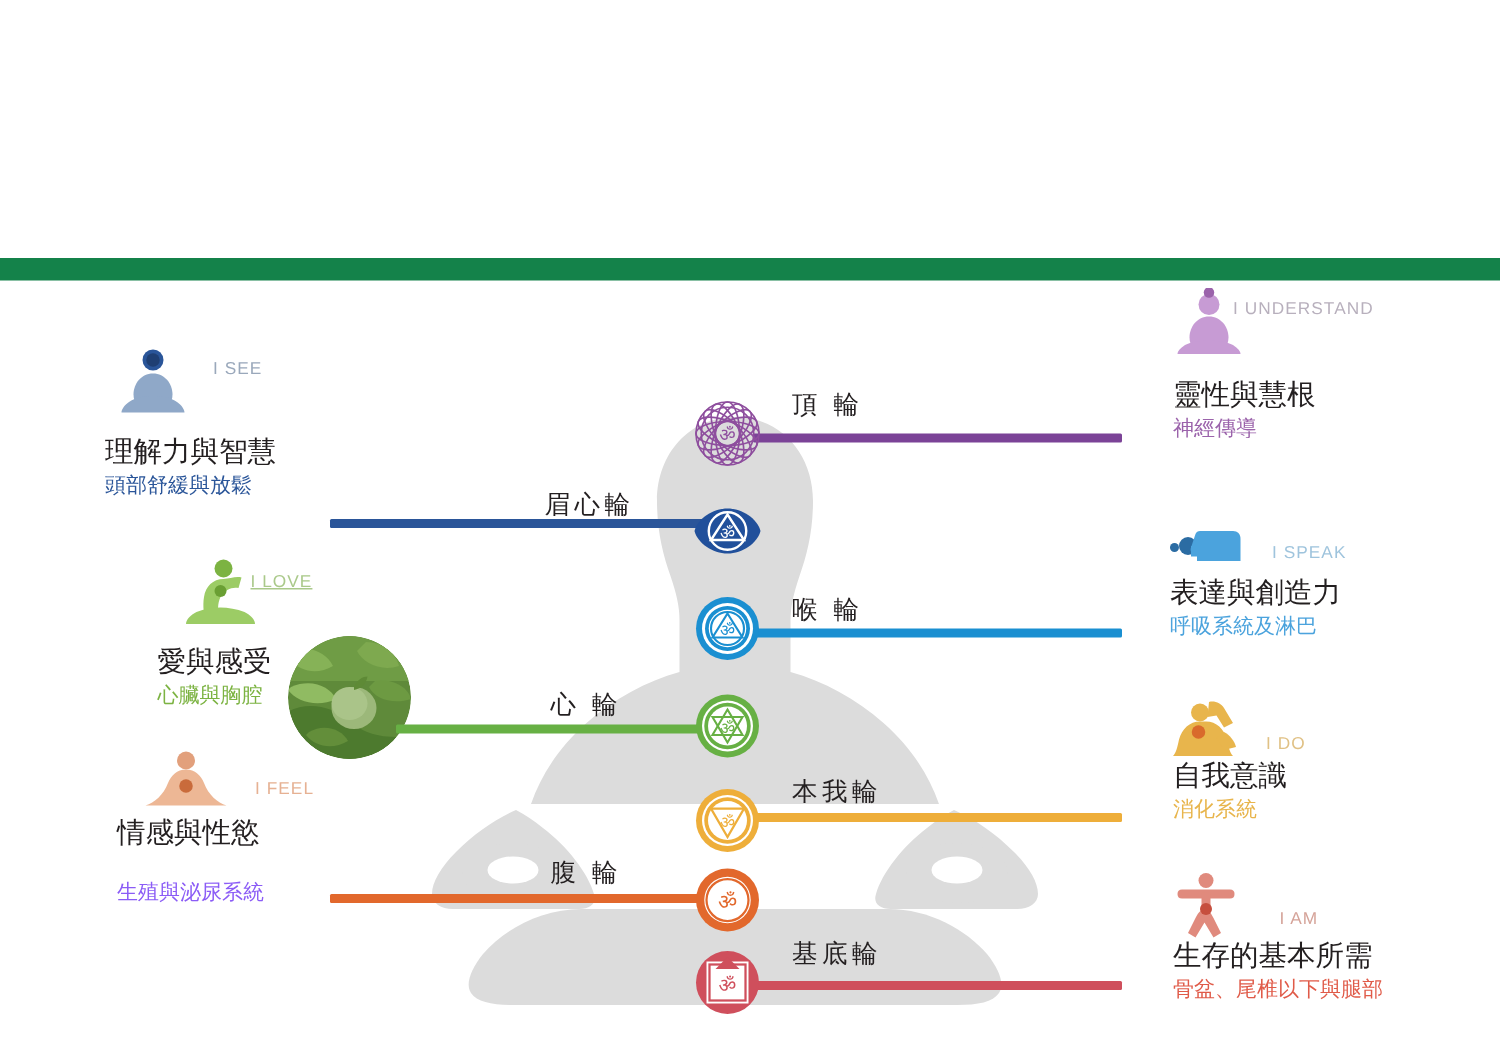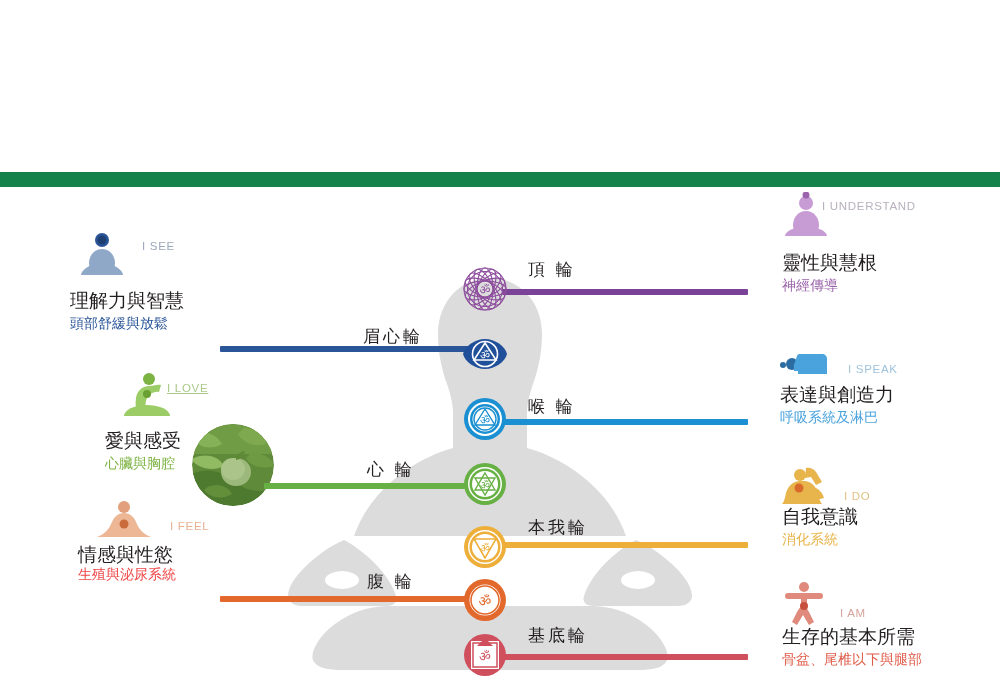--- a/index.html
+++ b/index.html
@@ -262,21 +262,21 @@
   <div class="side" style="left:70px;top:498px;">
     <div class="icon" style="left:26px;top:0;">
       <svg viewBox="0 0 56 46" width="56" height="46">
         <circle cx="28" cy="9" r="6" fill="#e2a07c"></circle>
         <path d="M28 15c-6 0-10 4-12 9-3 8-9 13-15 15h54c-6-2-12-7-15-15-2-5-6-9-12-9z" fill="#edb795"></path>
         <circle cx="28" cy="26" r="4.5" fill="#c96b3b"></circle>
       </svg>
     </div>
     <div class="mantra" style="left:100px;top:22px;color:#e6b193;">I FEEL</div>
     <div class="main" style="left:8px;top:44px;">情感與性慾</div>
-    <div class="sub" style="left:8px;top:68px;color:#ef4444;">生殖與泌尿系統</div>
+    <div class="sub" style="left:8px;top:88px;color:#8b5cf6;">生殖與泌尿系統</div>
   </div>
 
   <div class="side" style="left:782px;top:192px;">
     <div class="icon" style="left:0;top:0;">
       <svg viewBox="0 0 56 46" width="56" height="46">
         <circle cx="24" cy="11" r="7" fill="#c79bd4"></circle>
         <circle cx="24" cy="3" r="3.5" fill="#9b63ab"></circle>
         <path d="M24 19c-8 0-13 7-13 14 0 3 1 5 2 7h22c1-2 2-4 2-7 0-7-5-14-13-14z" fill="#c79bd4"></path>
         <path d="M8 38c-3 2-5 4-5 6h42c0-2-2-4-5-6-4-2-10-3-16-3s-12 1-16 3z" fill="#c79bd4"></path>
       </svg>
@@ -319,18 +319,18 @@
   <div class="side" style="left:782px;top:582px;">
     <div class="icon" style="left:0;top:0;">
       <svg viewBox="0 0 56 46" width="56" height="46">
         <circle cx="22" cy="5" r="5" fill="#e08a7d"></circle>
         <path d="M6 11h32c2 0 3 1 3 3s-1 3-3 3H6c-2 0-3-1-3-3s1-3 3-3z" fill="#e08a7d"></path>
         <path d="M19 13h6v12h-6z" fill="#e08a7d"></path>
         <path d="M22 24c-3 0-5 2-7 6l-5 10 5 3 6-10 6 10 5-3-5-10c-2-4-4-6-5-6z" fill="#e08a7d"></path>
         <circle cx="22" cy="24" r="4" fill="#c64f3e"></circle>
       </svg>
     </div>
-    <div class="mantra" style="left:58px;top:25px;color:#d5a399;">I AM</div>
+    <div class="mantra" style="left:71px;top:25px;color:#d5a399;">I AM</div>
     <div class="main" style="left:0;top:42px;">生存的基本所需</div>
     <div class="sub" style="left:0;top:69px;color:#e05b49;">骨盆、尾椎以下與腿部</div>
   </div>
 
 </div>
 
 </body></html>

